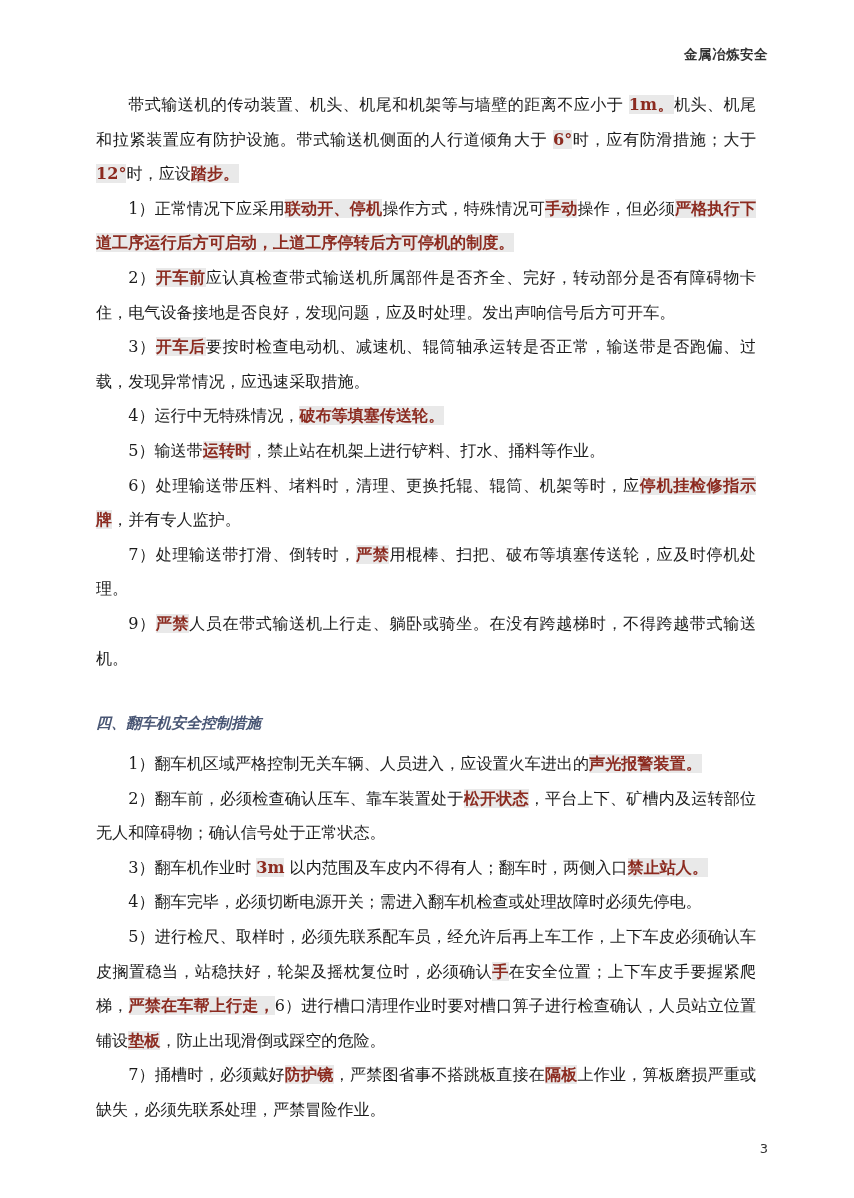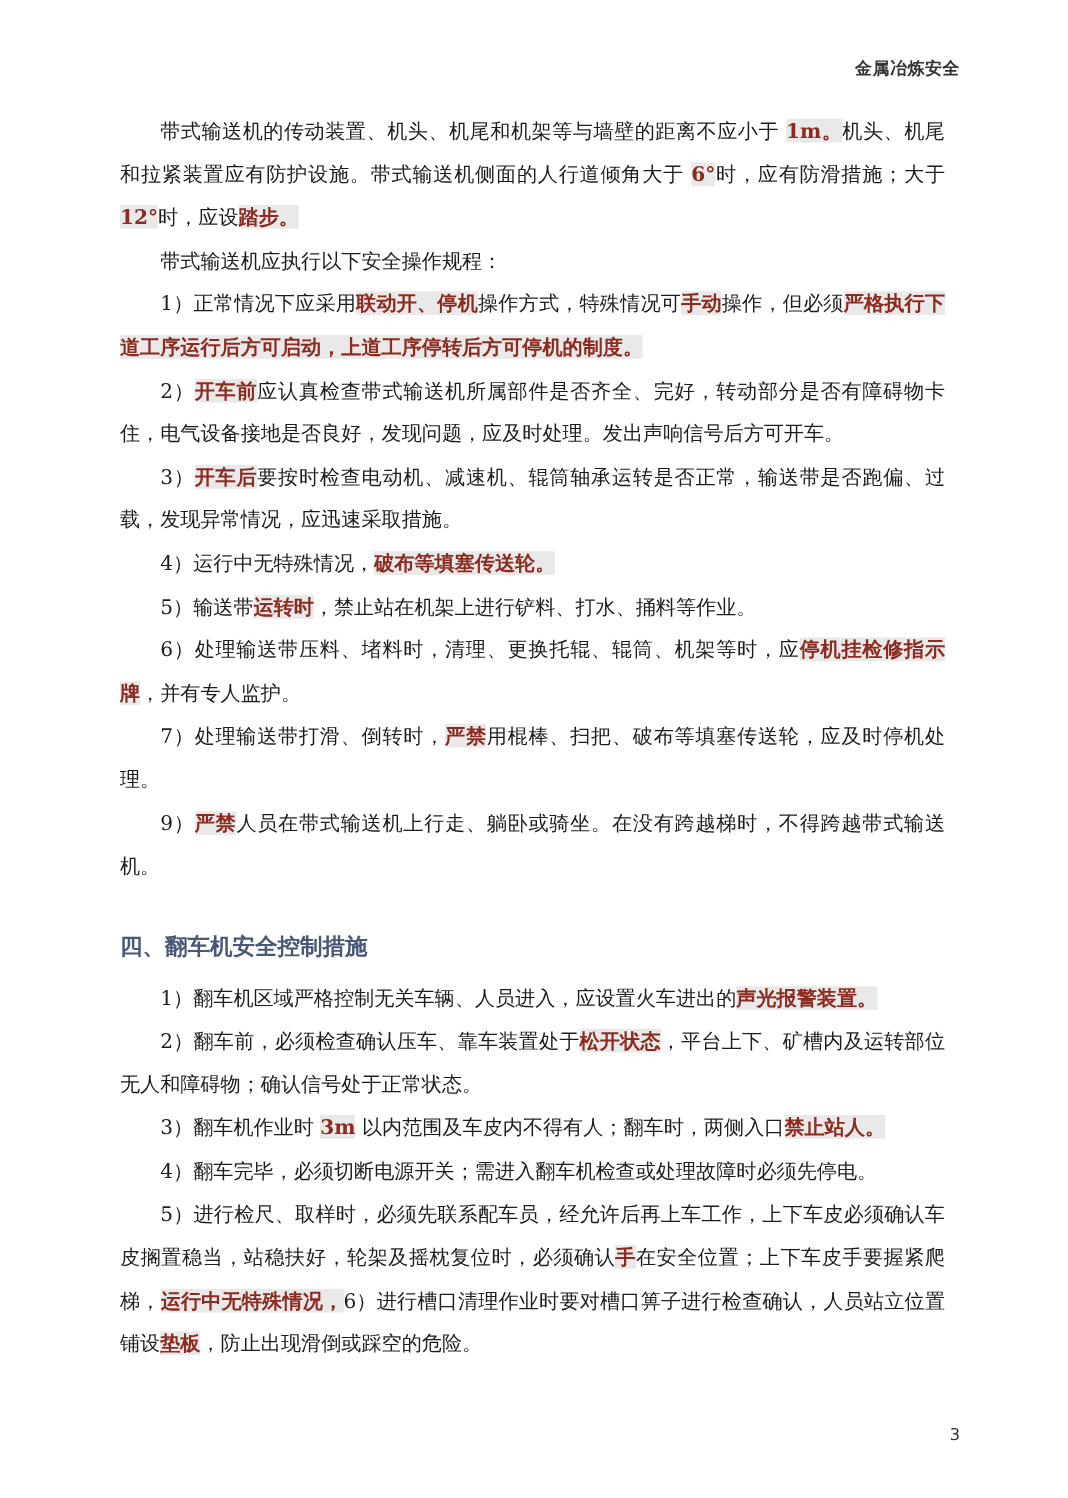--- a/index.html
+++ b/index.html
@@ -41,25 +41,26 @@
     line-height: 34.6px;
     text-indent: 2em;
     text-align: justify;
     text-justify: inter-ideograph;
     color: #1c1c1c;
   }
   h2.section {
     margin: 0;
     padding: 33px 0 10px 0;
     font-family: "DejaVu Sans", "Liberation Sans", sans-serif;
-    font-size: 18px;
+    font-size: 15px;
     font-weight: bold;
     color: #4a5775;
     line-height: 28px;
     text-indent: 0;
+    font-style: italic;
   }
   .hl {
     background: #e9e9e9;
     color: #8c2b20;
     font-weight: bold;
   }
   .pagenum {
     position: absolute;
     bottom: 42px;
     right: 86px;
@@ -70,33 +71,33 @@
 </style>
 </head>
 <body>
 
 <div class="page">
 
   <div class="header">金属冶炼安全</div>
 
   <div class="content" id="doc-content">
       <p class="para"><span>带式输送机的传动装置、机头、机尾和机架等与墙壁的距离不应小于 </span><span class="hl">1m。</span><span>机头、机尾和拉紧装置应有防护设施。带式输送机侧面的人行道倾角大于 </span><span class="hl">6°</span><span>时，应有防滑措施；大于 </span><span class="hl">12°</span><span>时，应设</span><span class="hl">踏步。</span></p>
-      <p class="para"><span>带式输送机应执行以下安全操作规程：</span></p>
       <p class="para"><span>1）正常情况下应采用</span><span class="hl">联动开、停机</span><span>操作方式，特殊情况可</span><span class="hl">手动</span><span>操作，但必须</span><span class="hl">严格执行下道工序运行后方可启动，上道工序停转后方可停机的制度。</span></p>
       <p class="para"><span>2）</span><span class="hl">开车前</span><span>应认真检查带式输送机所属部件是否齐全、完好，转动部分是否有障碍物卡住，电气设备接地是否良好，发现问题，应及时处理。发出声响信号后方可开车。</span></p>
       <p class="para"><span>3）</span><span class="hl">开车后</span><span>要按时检查电动机、减速机、辊筒轴承运转是否正常，输送带是否跑偏、过载，发现异常情况，应迅速采取措施。</span></p>
       <p class="para"><span>4）运行中无特殊情况，</span><span class="hl">破布等填塞传送轮。</span></p>
       <p class="para"><span>5）输送带</span><span class="hl">运转时</span><span>，禁止站在机架上进行铲料、打水、捅料等作业。</span></p>
       <p class="para"><span>6）处理输送带压料、堵料时，清理、更换托辊、辊筒、机架等时，应</span><span class="hl">停机挂检修指示牌</span><span>，并有专人监护。</span></p>
       <p class="para"><span>7）处理输送带打滑、倒转时，</span><span class="hl">严禁</span><span>用棍棒、扫把、破布等填塞传送轮，应及时停机处理。</span></p>
       <p class="para"><span>9）</span><span class="hl">严禁</span><span>人员在带式输送机上行走、躺卧或骑坐。在没有跨越梯时，不得跨越带式输送机。</span></p>
       <h2 class="section"><span>四、翻车机安全控制措施</span></h2>
       <p class="para"><span>1）翻车机区域严格控制无关车辆、人员进入，应设置火车进出的</span><span class="hl">声光报警装置。</span></p>
       <p class="para"><span>2）翻车前，必须检查确认压车、靠车装置处于</span><span class="hl">松开状态</span><span>，平台上下、矿槽内及运转部位无人和障碍物；确认信号处于正常状态。</span></p>
       <p class="para"><span>3）翻车机作业时 </span><span class="hl">3m</span><span> 以内范围及车皮内不得有人；翻车时，两侧入口</span><span class="hl">禁止站人。</span></p>
       <p class="para"><span>4）翻车完毕，必须切断电源开关；需进入翻车机检查或处理故障时必须先停电。</span></p>
-      <p class="para"><span>5）进行检尺、取样时，必须先联系配车员，经允许后再上车工作，上下车皮必须确认车皮搁置稳当，站稳扶好，轮架及摇枕复位时，必须确认</span><span class="hl">手</span><span>在安全位置；上下车皮手要握紧爬梯，</span><span class="hl">运行中无特殊情况，</span><span>6）进行槽口清理作业时要对槽口箅子进行检查确认，人员站立位置铺设</span><span class="hl">垫板</span><span>，防止出现滑倒或踩空的危险。</span></p>
+      <p class="para"><span>5）进行检尺、取样时，必须先联系配车员，经允许后再上车工作，上下车皮必须确认车皮搁置稳当，站稳扶好，轮架及摇枕复位时，必须确认</span><span class="hl">手</span><span>在安全位置；上下车皮手要握紧爬梯，</span><span class="hl">严禁在车帮上行走，</span><span>6）进行槽口清理作业时要对槽口箅子进行检查确认，人员站立位置铺设</span><span class="hl">垫板</span><span>，防止出现滑倒或踩空的危险。</span></p>
+      <p class="para"><span>7）捅槽时，必须戴好</span><span class="hl">防护镜</span><span>，严禁图省事不搭跳板直接在</span><span class="hl">隔板</span><span>上作业，箅板磨损严重或缺失，必须先联系处理，严禁冒险作业。</span></p>
       <p class="para"></p>
     </div>
 
   <div class="pagenum">3</div>
 
 </div>
 
 </body></html>

